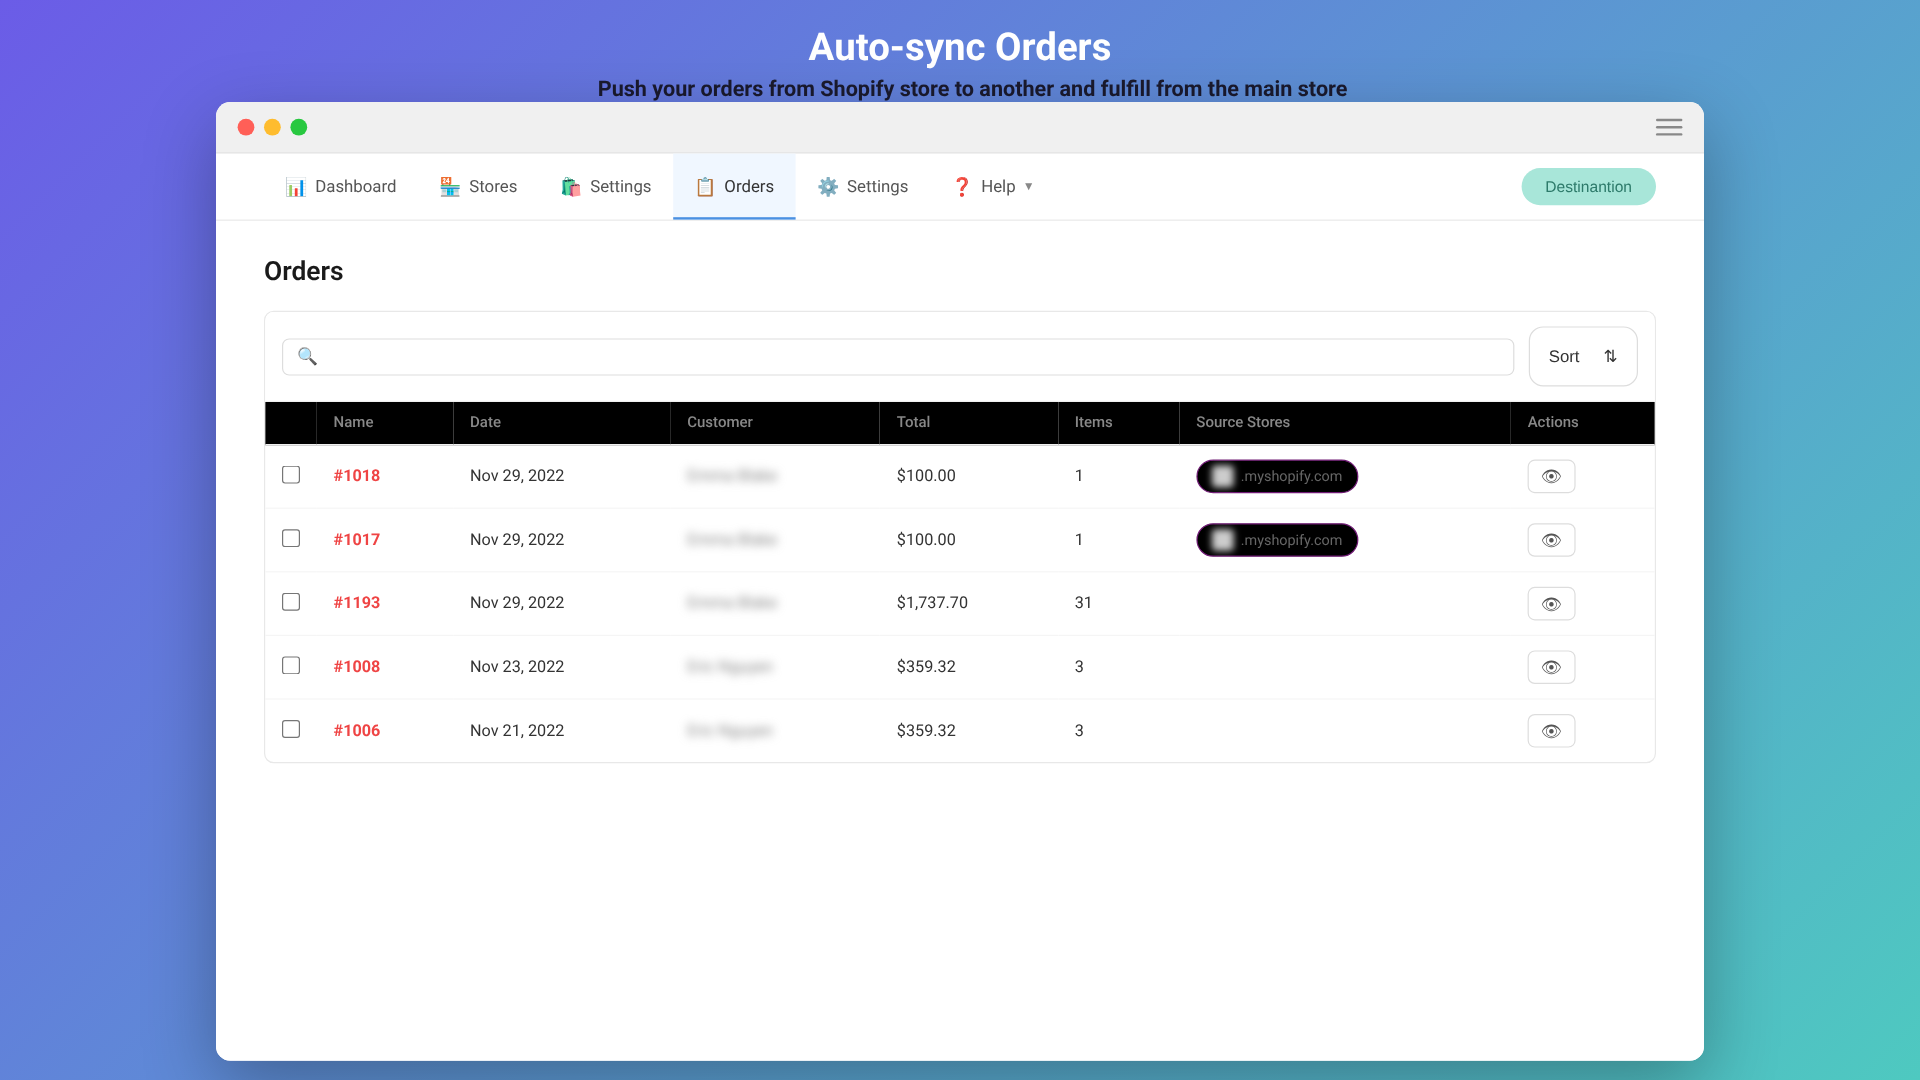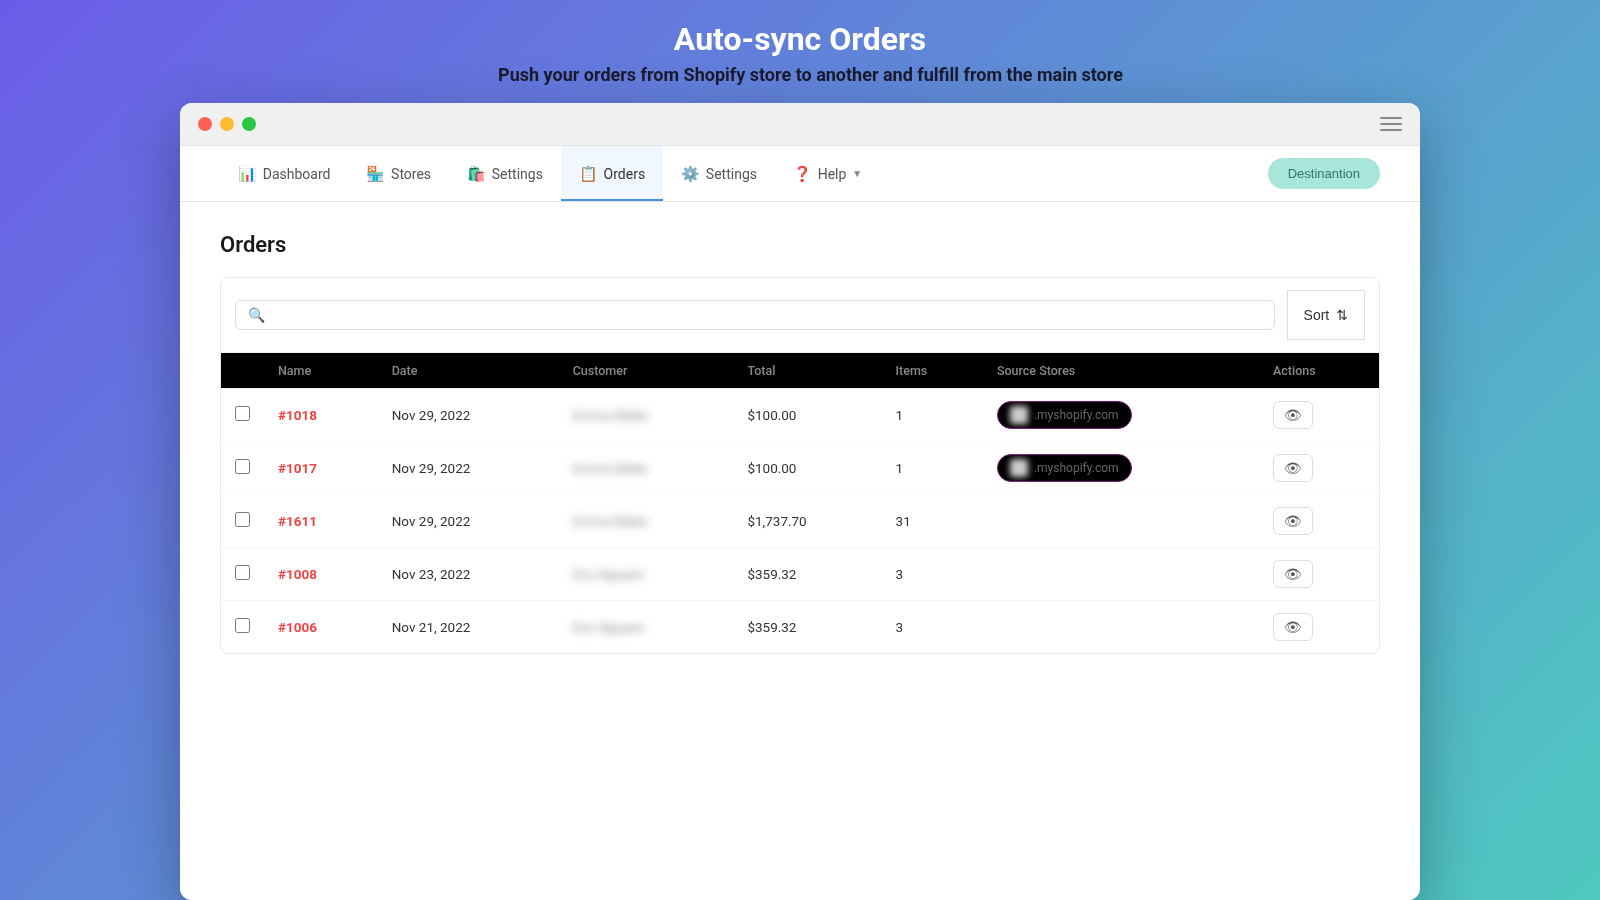--- a/index.html
+++ b/index.html
@@ -11,21 +11,20 @@
       background: linear-gradient(135deg, #6b5ce7 0%, #4ec9c0 100%);
       display: flex;
       flex-direction: column;
       align-items: center;
       justify-content: flex-start;
       padding-top: 20px;
     }
 
     .page-header {
       text-align: center;
-      margin-bottom: 18px;
     }
 
     .page-title {
       font-size: 32px;
       font-weight: 700;
       color: #fff;
       margin-bottom: 6px;
     }
 
     .page-subtitle {
@@ -189,28 +188,28 @@
       outline: none;
       flex: 1;
       font-size: 14px;
       color: #333;
       background: transparent;
     }
 
     .sort-btn {
       background: #fff;
       border: 1px solid #ddd;
-      border-radius: 0;
+      border-radius: 12px;
       padding: 16px 16px;
       font-size: 14px;
       color: #333;
       cursor: pointer;
       display: flex;
       align-items: center;
-      gap: 7px;
+      gap: 20px;
       white-space: nowrap;
     }
 
     table {
       width: 100%;
       border-collapse: collapse;
     }
 
     thead tr {
       background: #000000;
@@ -409,21 +408,21 @@
               <td>1</td>
               <td><span class="source-store-badge"><span class="store-avatar"></span>.myshopify.com</span></td>
               <td>
                 <button class="action-btn">
                   <span class="eye-icon">👁</span>
                 </button>
               </td>
             </tr>
             <tr>
               <td class="checkbox-col"><input type="checkbox" class="checkbox-input" style=""></td>
-              <td class="order-name">#1611</td>
+              <td class="order-name">#1193</td>
               <td>Nov 29, 2022</td>
               <td><span class="blurred-text">Emma Blake</span></td>
               <td>$1,737.70</td>
               <td>31</td>
               <td></td>
               <td>
                 <button class="action-btn">
                   <span class="eye-icon">👁</span>
                 </button>
               </td>

